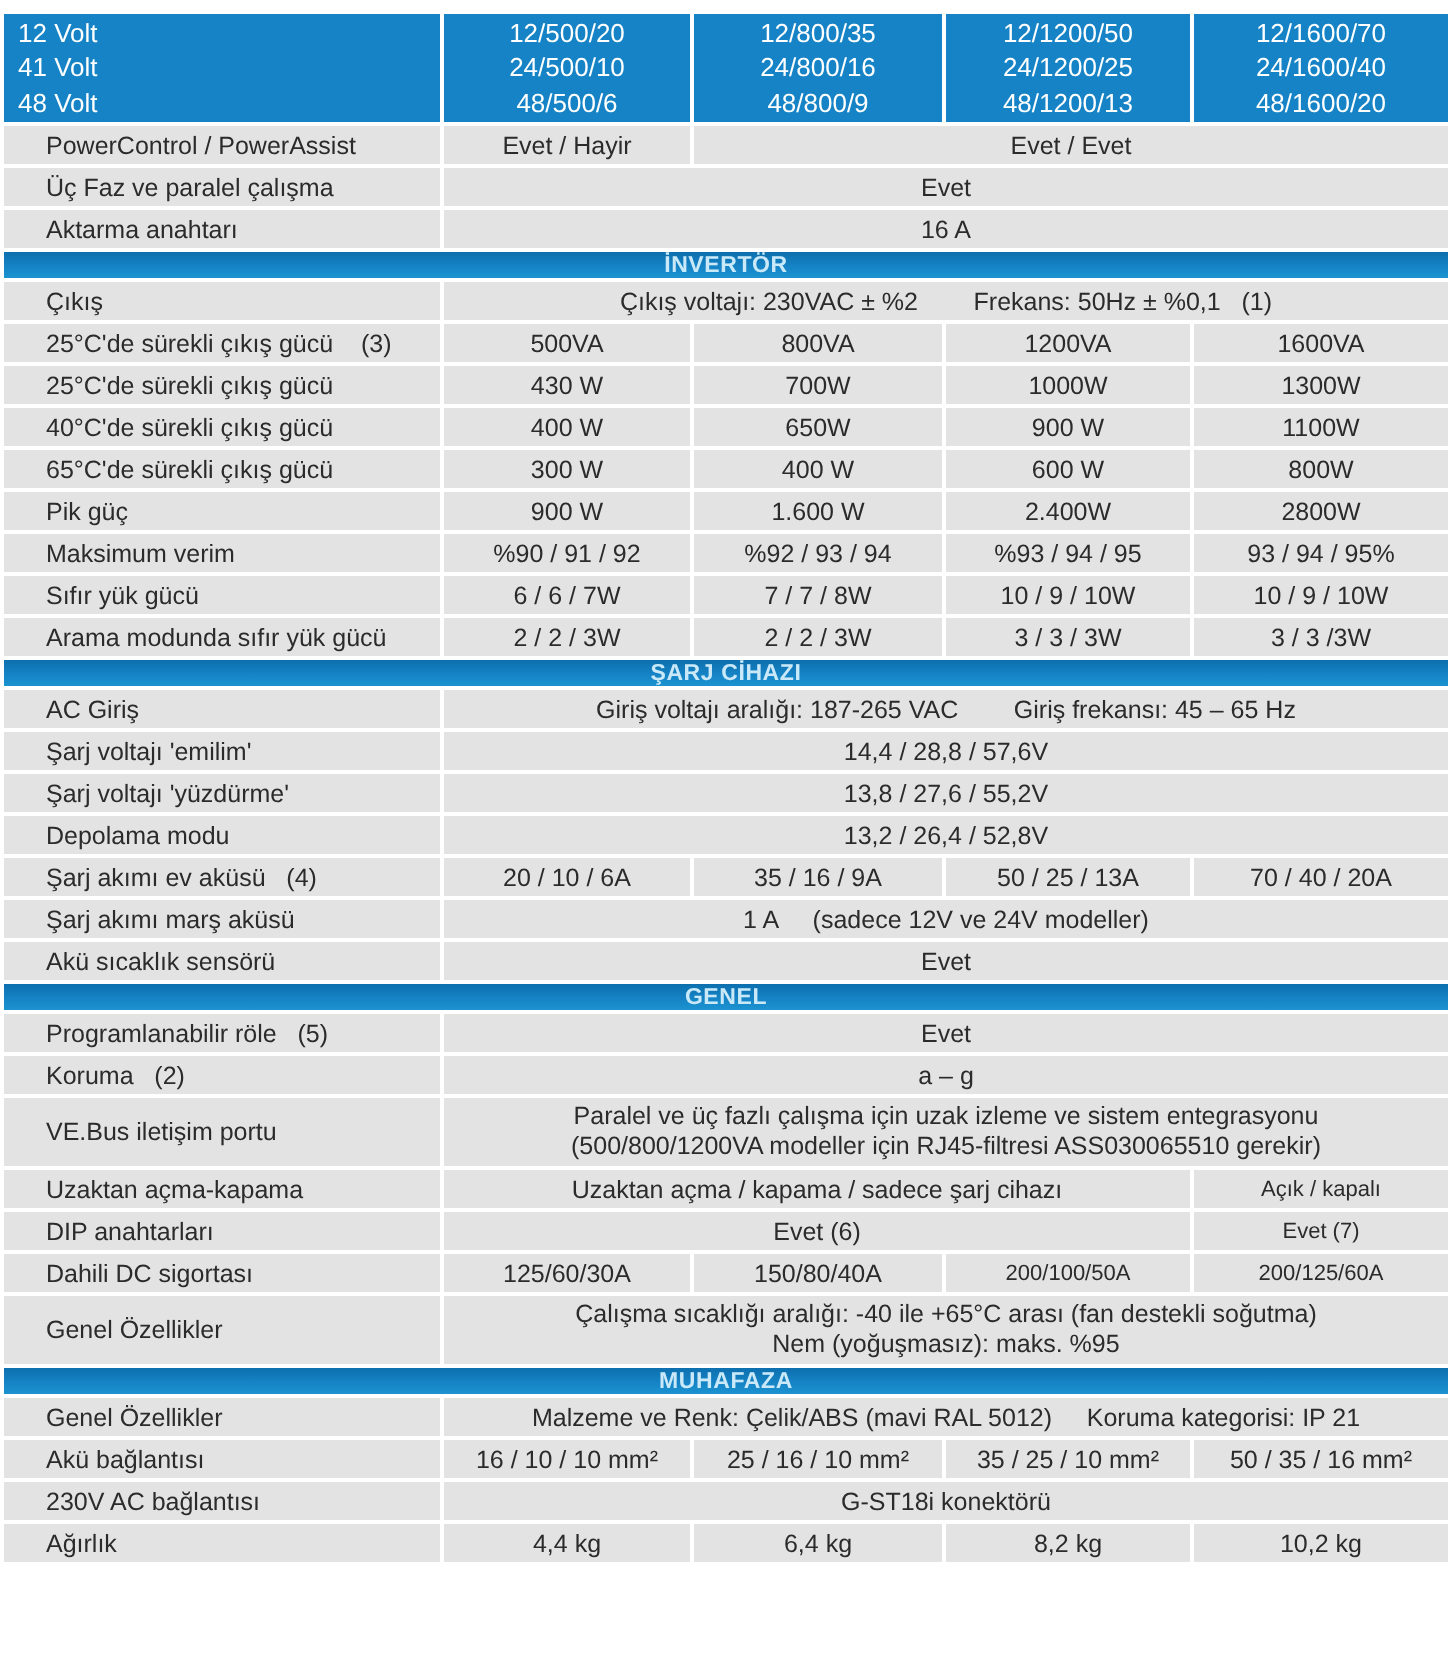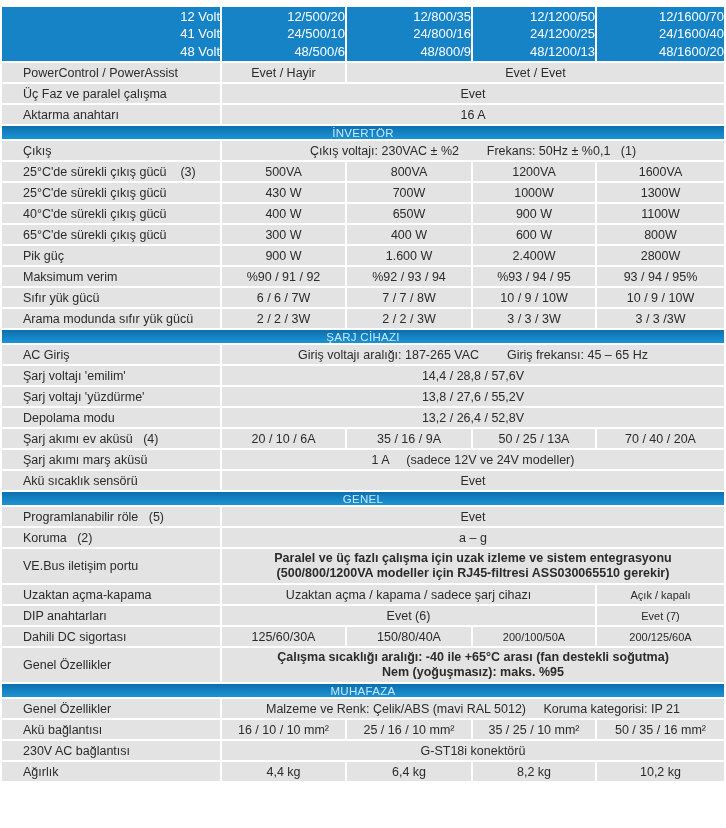--- a/index.html
+++ b/index.html
@@ -24,33 +24,33 @@
   td.label{
     text-align:left;
     padding-left:21px;
   }
   td.hdr{
     background:#1583c5;
     color:#ffffff;
     height:54px;
     font-size:13px;
   }
-  td.hdr div{line-height:17.5px;text-align:right;}
+  td.hdr div{line-height:17.5px;}
   td.hdr.label{padding-left:7px;text-align:left;}
   td.band{
     background:linear-gradient(180deg,#0d6fae 0%,#1583c5 55%,#1c93d1 100%);
     color:#c9e9f9;
-    font-weight:normal;
+    font-weight:bold;
     font-size:11.5px;
     height:13px;
     letter-spacing:.3px;
   }
   td.tall{height:34px;}
   td.small{font-size:11px;}
-  td .ln{line-height:15.5px;font-weight:bold;}
+  td .ln{line-height:15.5px;}
 </style>
 </head>
 <body>
 
 <table class="spec">
   <colgroup>
     <col style="width:218px">
     <col style="width:123px">
     <col style="width:124px">
     <col style="width:122px">

